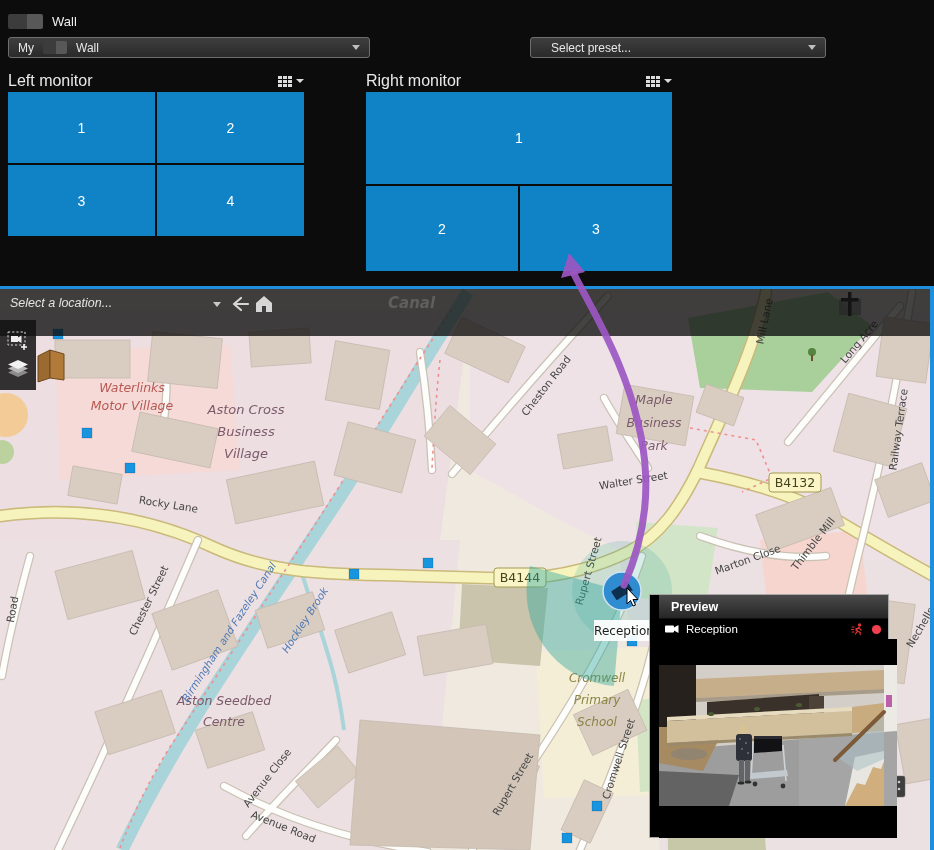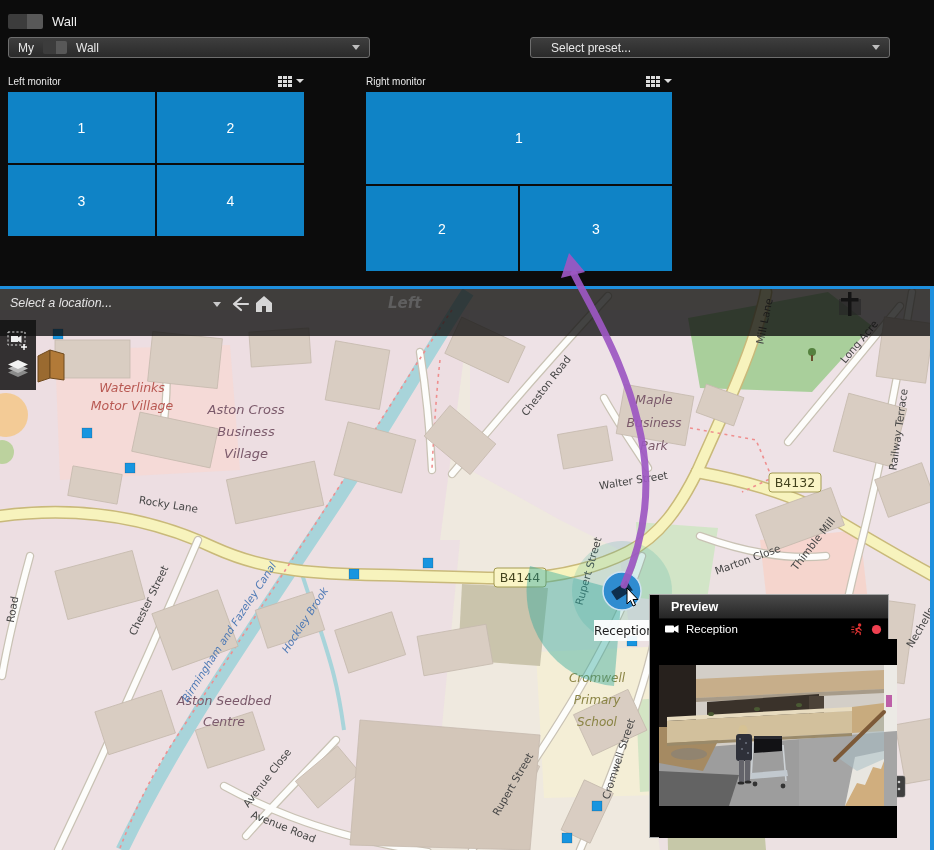--- a/index.html
+++ b/index.html
@@ -12,27 +12,27 @@
              background:linear-gradient(to right,#3c3c3c 0 55%,#585858 55% 100%);}
   .wall-chip.small{width:24px;height:13px;}
   .toggle-row .lbl{color:#efefef;font-size:13px;}
 
   .dd{position:absolute;height:21px;background:linear-gradient(#3e3e3e,#2a2a2a);
       border:1px solid #6e6e6e;border-radius:3px;display:flex;align-items:center;
       color:#e8e8e8;font-size:12px;padding:0 9px;box-sizing:border-box;cursor:default;gap:9px;}
   .dd .caret{margin-left:auto;width:0;height:0;border-left:4px solid transparent;
              border-right:4px solid transparent;border-top:5px solid #bdbdbd;}
   .dd.wall-select{left:8px;top:37px;width:362px;}
-  .dd.preset-select{left:530px;top:37px;width:360px;padding-left:20px;}
+  .dd.preset-select{left:530px;top:37px;width:296px;padding-left:20px;}
 
   
   .monitor{position:absolute;}
   .monitor.left{left:8px;top:70px;width:296px;}
   .monitor.right{left:366px;top:70px;width:306px;}
-  .mhead{display:flex;align-items:center;height:22px;color:#e9e9e9;font-size:10px;}
+  .mhead{display:flex;align-items:center;height:22px;color:#e9e9e9;font-size:16px;}
   .grid-btn{margin-left:auto;display:flex;align-items:center;gap:4px;cursor:pointer;}
   .grid-ic{display:grid;grid-template-columns:repeat(3,4px);grid-auto-rows:3px;gap:1px;}
   .grid-ic i{background:#dcdcdc;}
   .grid-btn .caret{width:0;height:0;border-left:4px solid transparent;
                    border-right:4px solid transparent;border-top:4px solid #dcdcdc;}
   .tiles{display:grid;gap:2px;background:#0c0c0c;}
   .tiles.l{grid-template-columns:1fr 1fr;grid-template-rows:71px 71px;}
   .tiles.r{grid-template-columns:1fr 1fr;grid-template-rows:92px 85px;}
   .tile{background:var(--tile-blue,#0f83c6);color:#fff;font-size:14px;
         display:flex;align-items:center;justify-content:center;}
@@ -344,21 +344,21 @@
 
     <div class="map-toolbar">
       <span class="loc-select">Select a location...</span>
       <span class="loc-caret"></span>
       <svg class="tb-ic tb-back" width="24" height="22">
         <path d="M 14 5 L 7 11 L 14 17 M 7 11 H 21" fill="none" stroke="#d6d6d6" stroke-width="2.2" stroke-linecap="round" stroke-linejoin="round"></path>
       </svg>
       <svg class="tb-ic tb-home" width="20" height="22">
         <path d="M 2 10 L 10 3 18 10 V 19 H 12 V 13 H 8 V 19 H 2 Z" fill="#d6d6d6"></path>
       </svg>
-      <span class="mason">Left</span>
+      <span class="mason">Canal</span>
       <svg class="church" width="24" height="28">
         <rect x="1" y="8" width="22" height="16" fill="#262626" opacity=".6"></rect>
         <rect x="10" y="1" width="3.5" height="24" fill="#141414"></rect>
         <rect x="3" y="7" width="17.5" height="3.5" fill="#141414"></rect>
       </svg>
     </div>
 
     <div class="side-tools">
       <svg width="22" height="20">
         <rect x="1" y="1" width="17" height="13" fill="none" stroke="#dddddd" stroke-width="1" stroke-dasharray="2.2 2"></rect>

